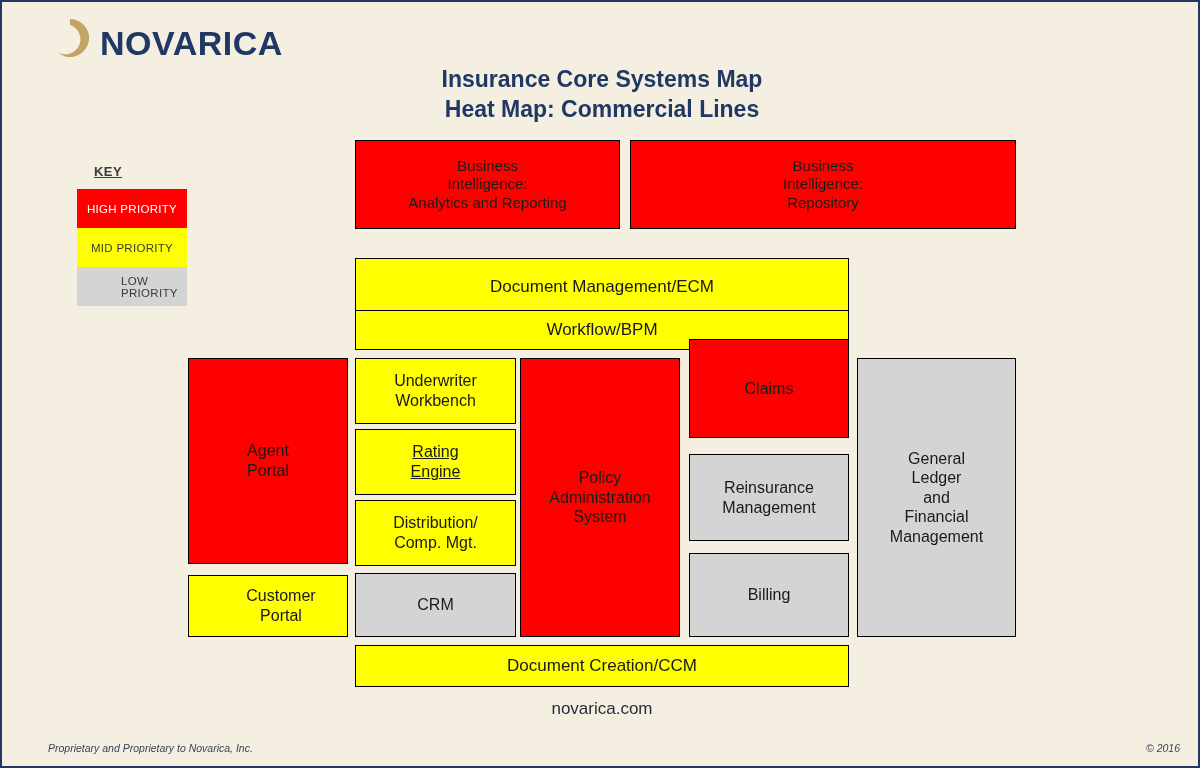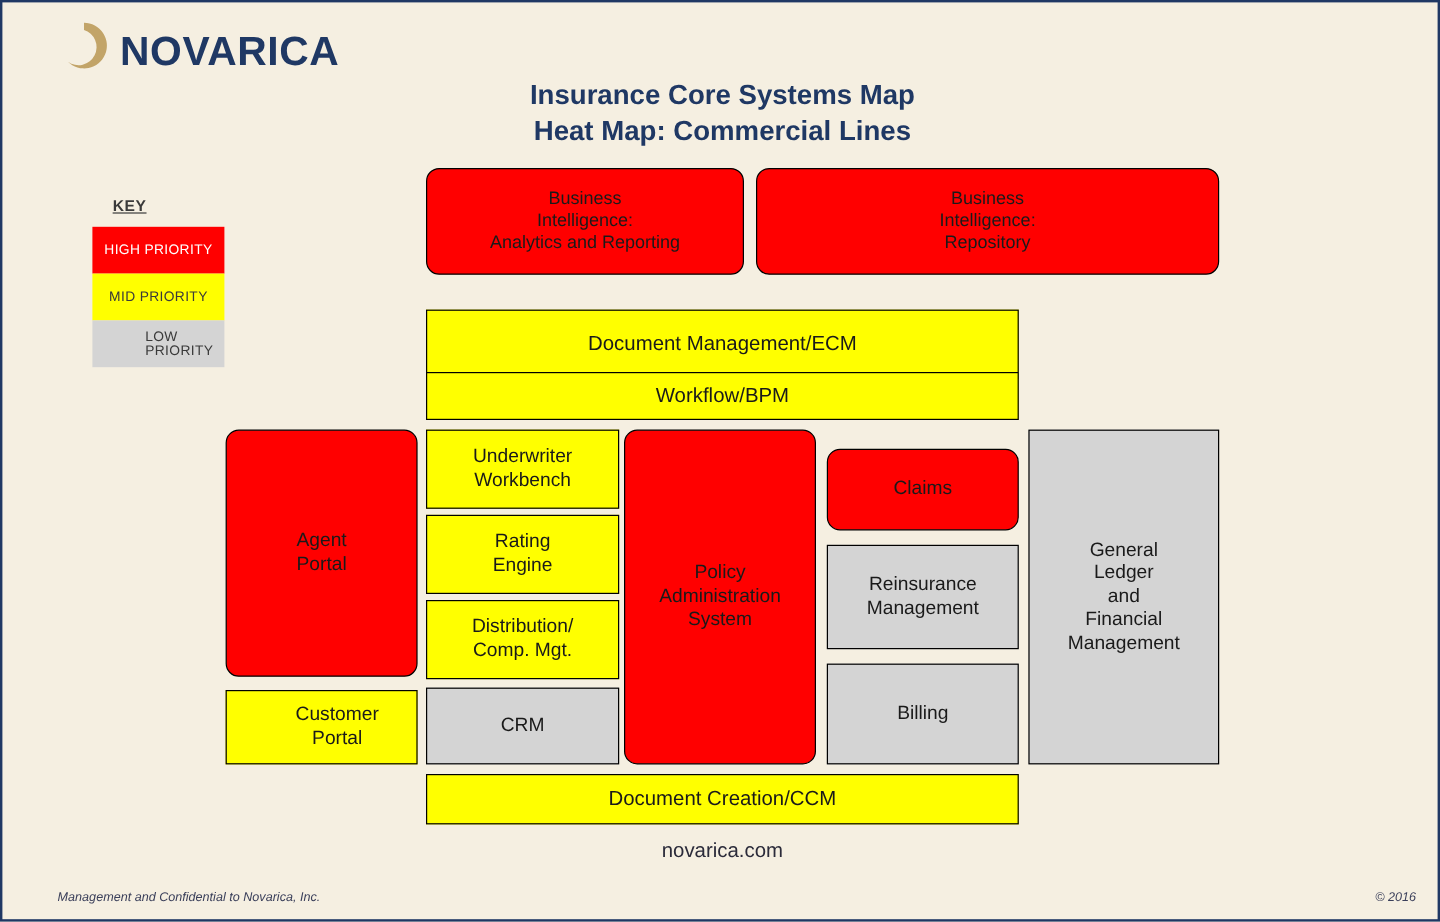--- a/index.html
+++ b/index.html
@@ -97,21 +97,21 @@
     box-sizing: border-box;
     border: 1.5px solid #000000;
     display: flex;
     align-items: center;
     justify-content: center;
     text-align: center;
     color: #1a1a1a;
     line-height: 1.22;
     padding: 2px 4px;
   }
-  .red  { background: #ff0000; border-radius: 11px; }
+  .red  { background: #ff0000; }
   .yel  { background: #ffff00; }
   .gry  { background: #d4d4d4; }
 
   .fs15 { font-size: 15px; }
   .fs16 { font-size: 16px; }
   .fs17 { font-size: 17px; }
 
   
   #ellipse {
     position: absolute;
@@ -186,36 +186,36 @@
 
   <div class="box yel fs17" style="left:353px; top:308px; width:494px; height:40px;">Workflow/BPM</div>
 
 
   <div class="box red fs16" style="left:186px; top:356px; width:160px; height:206px;">Agent<br>Portal</div>
 
   <div class="box yel fs16" style="left:186px; top:573px; width:160px; height:62px;padding-left:30px;">Customer<br>Portal</div>
 
   <div class="box yel fs16" style="left:353px; top:356px; width:161px; height:66px;">Underwriter<br>Workbench</div>
 
-  <div class="box yel fs16" style="left:353px; top:427px; width:161px; height:66px;">Rating<br>Engine</div>
+  <div class="box yel fs16" style="left:353px; top:427px; width:161px; height:66px;text-decoration:underline;">Rating<br>Engine</div>
 
   <div class="box yel fs16" style="left:353px; top:498px; width:161px; height:66px;">Distribution/<br>Comp. Mgt.</div>
 
   <div class="box gry fs16" style="left:353px; top:571px; width:161px; height:64px;">CRM</div>
 
   <div class="box red fs16" style="left:518px; top:356px; width:160px; height:279px;">Policy<br>Administration<br>System</div>
 
-  <div class="box red fs16" style="left:687px; top:372px; width:160px; height:68px;text-align:right;">Claims</div>
+  <div class="box red fs16" style="left:687px; top:337px; width:160px; height:99px;text-align:right;">Claims</div>
 
   <div class="box gry fs16" style="left:687px; top:452px; width:160px; height:87px;">Reinsurance<br>Management</div>
 
   <div class="box gry fs16" style="left:687px; top:551px; width:160px; height:84px;">Billing</div>
 
   <div class="box gry fs16" style="left:855px; top:356px; width:159px; height:279px;">General<br>Ledger<br>and<br>Financial<br>Management</div>
 
   <div class="box yel fs17" style="left:353px; top:643px; width:494px; height:42px;">Document Creation/CCM</div>
 
   <div id="site">novarica.com</div>
 
-  <div class="footer" id="footer-left">Management and Confidential to Novarica, Inc.</div>
+  <div class="footer" id="footer-left">Proprietary and Proprietary to Novarica, Inc.</div>
   <div class="footer" id="footer-right">© 2016</div>
 
 </div>
 
 </body></html>

